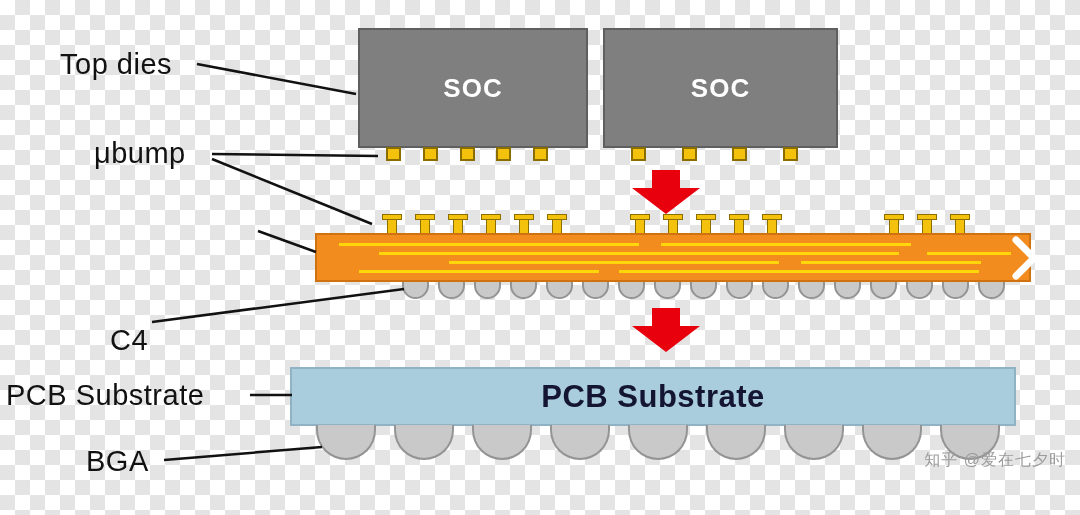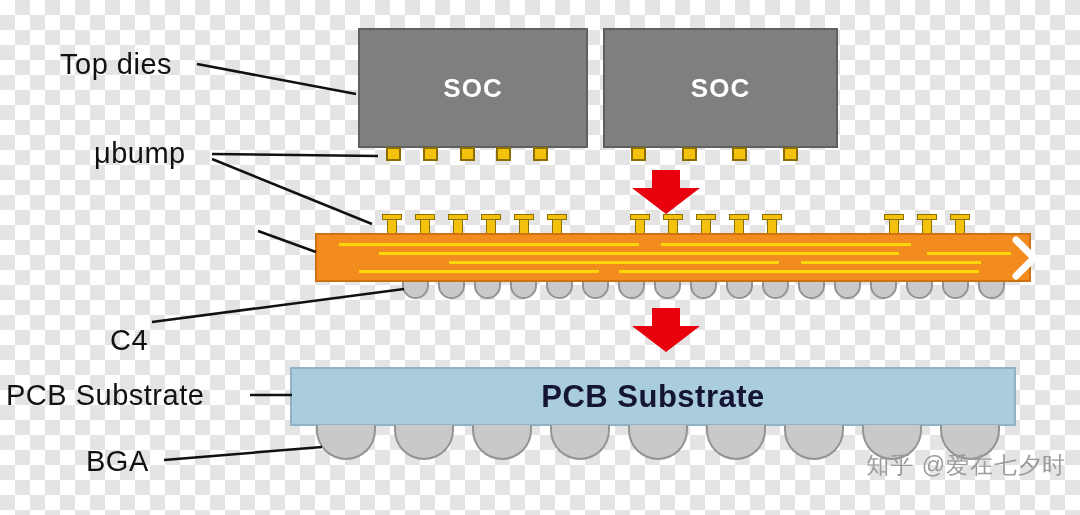--- a/index.html
+++ b/index.html
@@ -84,21 +84,21 @@
     border-radius:0 0 30px 30px;
   }
 
   .overlay { position:absolute; left:0; top:0; width:1080px; height:515px; pointer-events:none; }
   .connector { stroke:var(--line_black,#111); stroke-width:2.5; }
   .arrow { fill:var(--arrow_red,#e8000d); }
   .chevron { fill:none; stroke:#ffffff; stroke-width:7; stroke-linecap:round; stroke-linejoin:round; }
 
   .watermark {
     position:absolute; right:14px; top:450px;
-    font-size:23px; color:#9b9b9b; letter-spacing:1px; white-space:nowrap;
+    font-size:16px; color:#9b9b9b; letter-spacing:1px; white-space:nowrap;
   }
 </style>
 </head>
 <body>
 
 <div class="stage">
 
   <div class="label" id="lbl-ubump">μbump</div>
   <div class="label" id="lbl-top-dies">Top dies</div>
   <div class="label" id="lbl-c4">C4</div>

